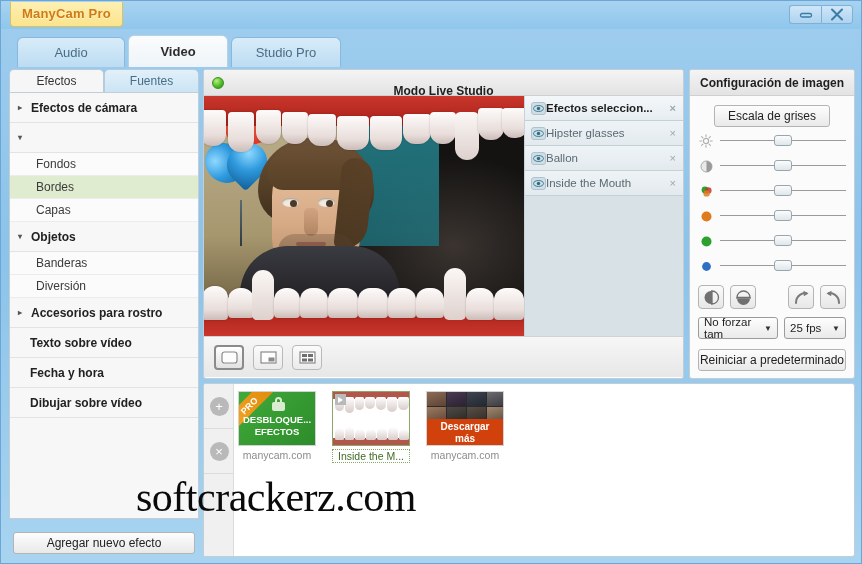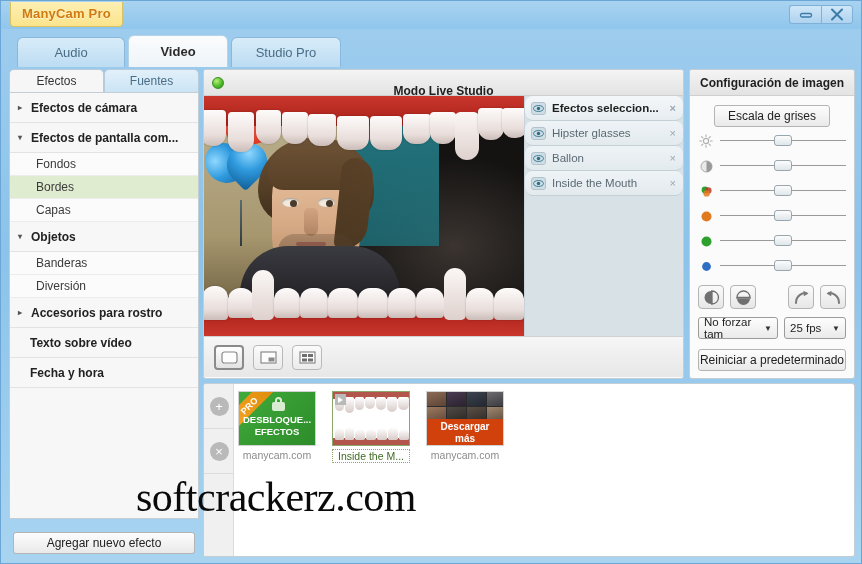--- a/index.html
+++ b/index.html
@@ -283,26 +283,25 @@
 
   
   #selected-panel {
     position:absolute; left:320px; top:26px;
     width:159px; height:240px;
     background:#d7e1e6;
     border-left:1px solid #c8d2d8;
   }
   .sel-row {
     height:25px; display:flex; align-items:center;
-    padding-left:6px; gap:6px;
+    padding-left:6px; 
     border-bottom:1px solid #c5d0d6;
     font-size:11.5px; color:#5b6a72;
     background: linear-gradient(180deg,#eef3f6 0%,#e3eaee 100%);
     position:relative;
-    border-radius:8px;
   }
   .sel-row:first-child { font-weight:bold; color:#1f1f1f; background: linear-gradient(180deg,#f4f7f9 0%,#e6edf1 100%); }
   .eye-ico {
     width:15px; height:13px; border-radius:3px;
     background:#cfdde5; border:1px solid #b0c3cd;
     display:flex; align-items:center; justify-content:center;
     flex:0 0 auto;
   }
   .sel-x {
     position:absolute; right:7px; top:6px;
@@ -506,21 +505,20 @@
       </div>
     </div>
 
     <div id="efectos-list">
       <div class="cat-row">
         <span class="arrow">▸</span>
         <span>Efectos de cámara</span>
       </div>
       <div class="cat-row">
         <span class="arrow">▾</span>
-        <span>Efectos de pantalla com...</span>
       </div>
       <div class="sub-row">
         <span>Fondos</span>
       </div>
       <div class="sub-row selected">
         <span>Bordes</span>
       </div>
       <div class="sub-row">
         <span>Capas</span>
       </div>
@@ -536,20 +534,23 @@
       </div>
       <div class="cat-row">
         <span class="arrow">▸</span>
         <span>Accesorios para rostro</span>
       </div>
       <div class="plain-row">
         <span>Texto sobre vídeo</span>
       </div>
       <div class="plain-row">
         <span>Fecha y hora</span>
+      </div>
+      <div class="plain-row">
+        <span>Dibujar sobre vídeo</span>
       </div>
     </div>
 
     <div id="btn-add-effect">
       <span>Agregar nuevo efecto</span>
     </div>
   </div>
 
   <div id="center-panel">
     <div id="video-header">

